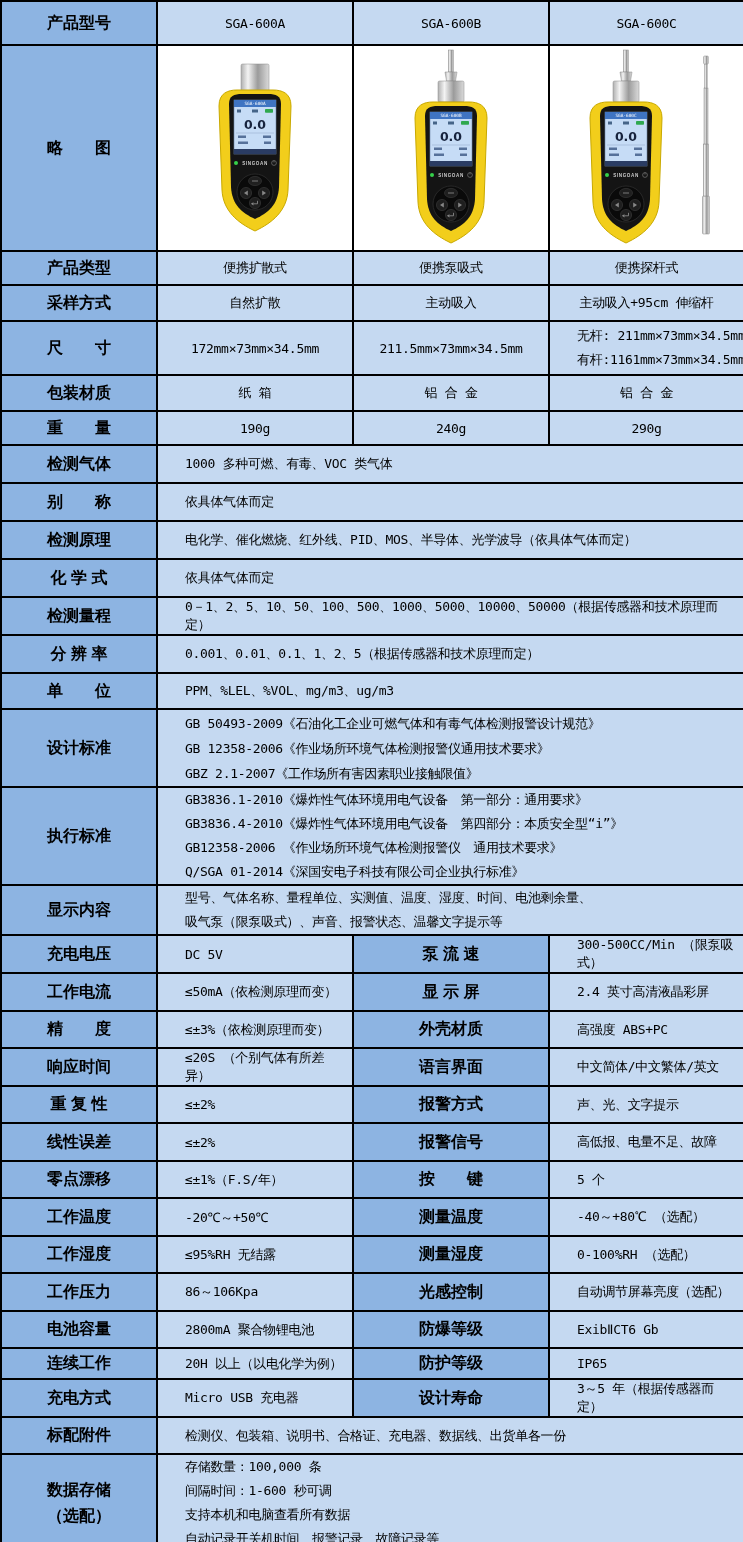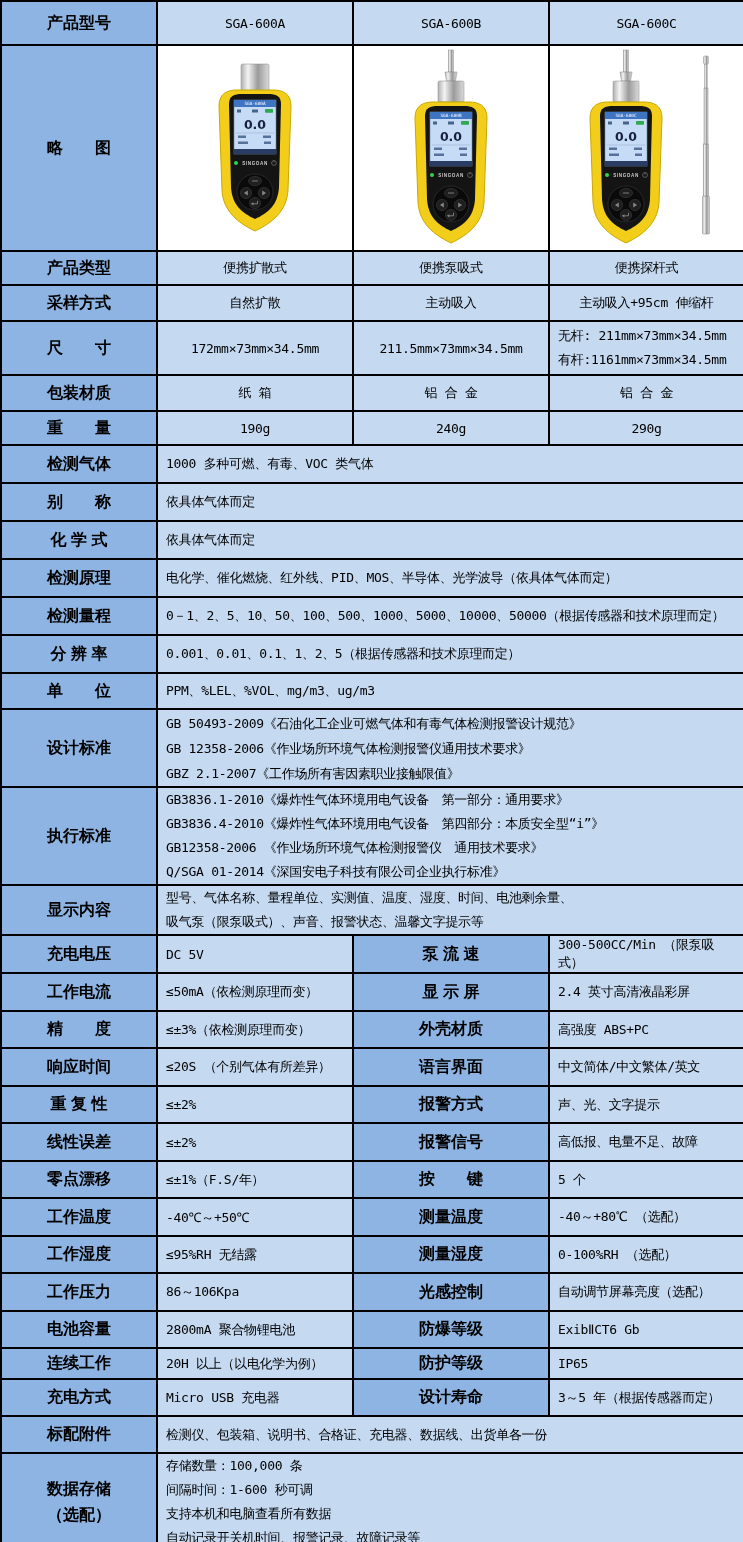--- a/index.html
+++ b/index.html
@@ -15,21 +15,21 @@
     background:var(--label-bg);
     font-family:"Liberation Sans",sans-serif;
     font-weight:bold;font-size:16px;color:#000;text-align:center;padding:0 2px;
   }
   td.val{
     background:var(--value-bg);
     font-family:"DejaVu Sans Mono","Liberation Sans",monospace;
     font-size:13px;color:#000;letter-spacing:-0.3px;
   }
   td.center{text-align:center;}
-  td.left{text-align:left;padding-left:8px;}
+  td.left{text-align:left;padding-left:27px;}
   td.img{background:#ffffff;padding:2px;text-align:center;vertical-align:middle;}
   td .ln{white-space:nowrap;}
   svg{display:inline-block;vertical-align:middle;}
 </style>
 </head>
 <body>
 
 <div class="page">
   <table>
     <colgroup>
@@ -214,26 +214,26 @@
         </tr>
         <tr style="height: 38px;">
           <td class="lbl">检测气体</td>
           <td class="val left" colspan="3">1000 多种可燃、有毒、VOC 类气体</td>
         </tr>
         <tr style="height: 38px;">
           <td class="lbl">别　　称</td>
           <td class="val left" colspan="3">依具体气体而定</td>
         </tr>
         <tr style="height: 38px;">
+          <td class="lbl">检测原理</td>
+          <td class="val left" colspan="3">电化学、催化燃烧、红外线、PID、MOS、半导体、光学波导（依具体气体而定）</td>
+        </tr>
+        <tr style="height: 38px;">
           <td class="lbl">化 学 式</td>
           <td class="val left" colspan="3">依具体气体而定</td>
-        </tr>
-        <tr style="height: 38px;">
-          <td class="lbl">检测原理</td>
-          <td class="val left" colspan="3">电化学、催化燃烧、红外线、PID、MOS、半导体、光学波导（依具体气体而定）</td>
         </tr>
         <tr style="height: 38px;">
           <td class="lbl">检测量程</td>
           <td class="val left" colspan="3">0－1、2、5、10、50、100、500、1000、5000、10000、50000（根据传感器和技术原理而定）</td>
         </tr>
         <tr style="height: 38px;">
           <td class="lbl">分 辨 率</td>
           <td class="val left" colspan="3">0.001、0.01、0.1、1、2、5（根据传感器和技术原理而定）</td>
         </tr>
         <tr style="height: 36px;">
@@ -301,21 +301,21 @@
           <td class="val left">高低报、电量不足、故障</td>
         </tr>
         <tr style="height: 37px;">
           <td class="lbl">零点漂移</td>
           <td class="val left">≤±1%（F.S/年）</td>
           <td class="lbl">按　　键</td>
           <td class="val left">5 个</td>
         </tr>
         <tr style="height: 38px;">
           <td class="lbl">工作温度</td>
-          <td class="val left">-40℃～+50℃</td>
+          <td class="val left">-20℃～+50℃</td>
           <td class="lbl">测量温度</td>
           <td class="val left">-40～+80℃ （选配）</td>
         </tr>
         <tr style="height: 37px;">
           <td class="lbl">工作湿度</td>
           <td class="val left">≤95%RH 无结露</td>
           <td class="lbl">测量湿度</td>
           <td class="val left">0-100%RH （选配）</td>
         </tr>
         <tr style="height: 38px;">

